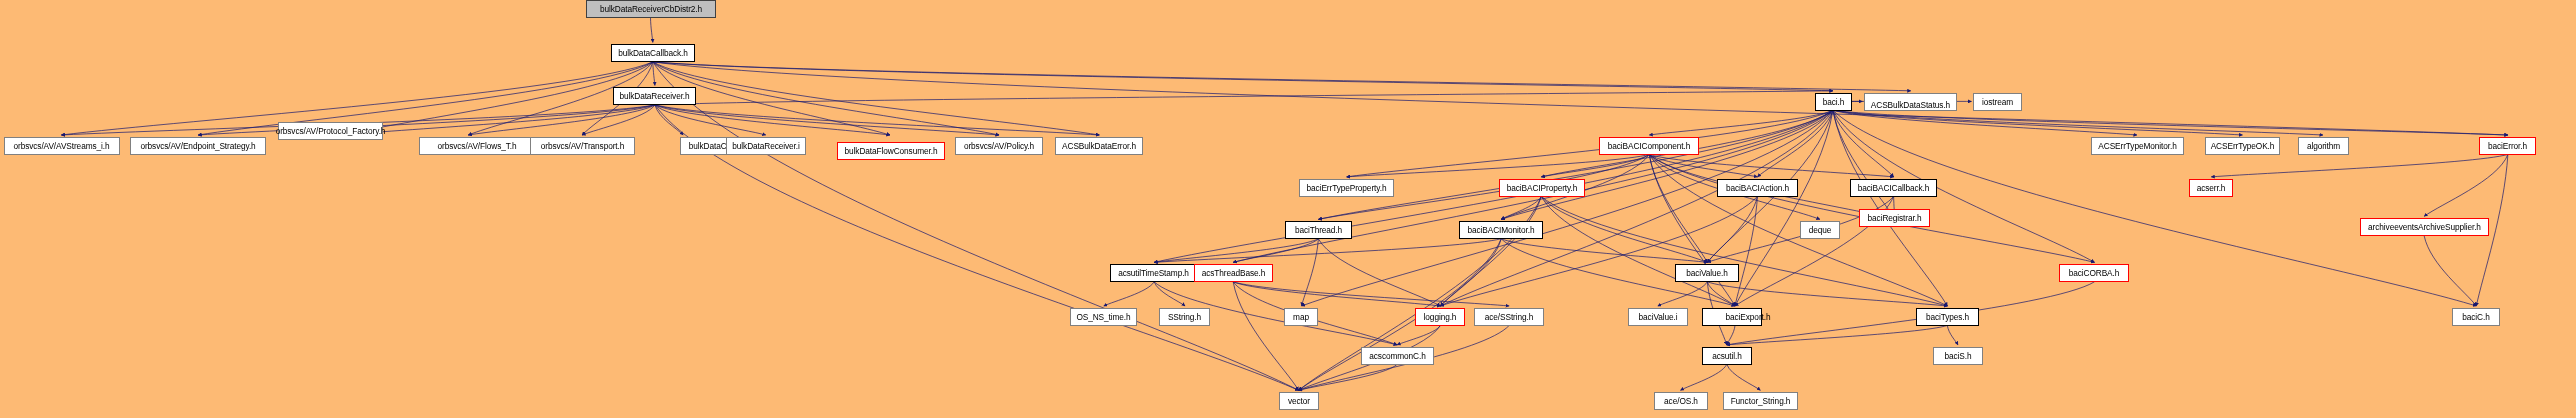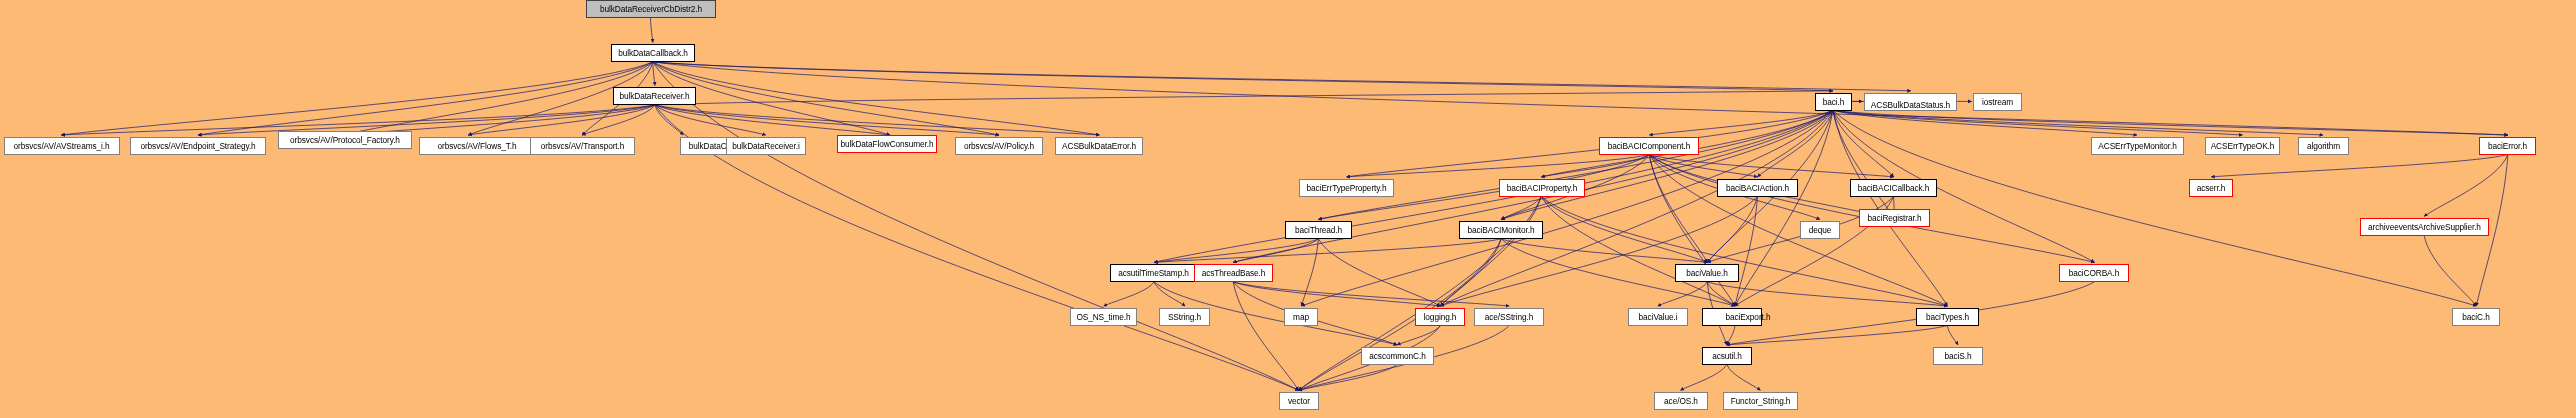--- a/index.html
+++ b/index.html
@@ -185,36 +185,36 @@
       </div>
       <div class="node black" style="left: 613px; top: 87px; width: 83px;">
         <span class="label">bulkDataReceiver.h</span>
       </div>
       <div class="node " style="left: 3.5px; top: 137px; width: 116px;">
         <span class="label">orbsvcs/AV/AVStreams_i.h</span>
       </div>
       <div class="node " style="left: 130px; top: 137px; width: 136px;">
         <span class="label">orbsvcs/AV/Endpoint_Strategy.h</span>
       </div>
-      <div class="node " style="left: 278px; top: 131px; width: 134px;">
+      <div class="node " style="left: 278px; top: 122px; width: 105px;">
         <span class="label">orbsvcs/AV/Protocol_Factory.h</span>
       </div>
       <div class="node " style="left: 419px; top: 137px; width: 116px;">
         <span class="label">orbsvcs/AV/Flows_T.h</span>
       </div>
       <div class="node " style="left: 530px; top: 137px; width: 105px;">
         <span class="label">orbsvcs/AV/Transport.h</span>
       </div>
       <div class="node " style="left: 680px; top: 137px; width: 62px;">
         <span class="label">bulkDataC.h</span>
       </div>
       <div class="node " style="left: 726px; top: 137px; width: 80px;">
         <span class="label">bulkDataReceiver.i</span>
       </div>
-      <div class="node red" style="left: 837px; top: 135px; width: 100px;">
+      <div class="node red" style="left: 837px; top: 142px; width: 108px;">
         <span class="label">bulkDataFlowConsumer.h</span>
       </div>
       <div class="node " style="left: 955px; top: 137px; width: 88px;">
         <span class="label">orbsvcs/AV/Policy.h</span>
       </div>
       <div class="node " style="left: 1055px; top: 137px; width: 88px;">
         <span class="label">ACSBulkDataError.h</span>
       </div>
       <div class="node black" style="left: 1815px; top: 93px; width: 37px;">
         <span class="label">baci.h</span>

